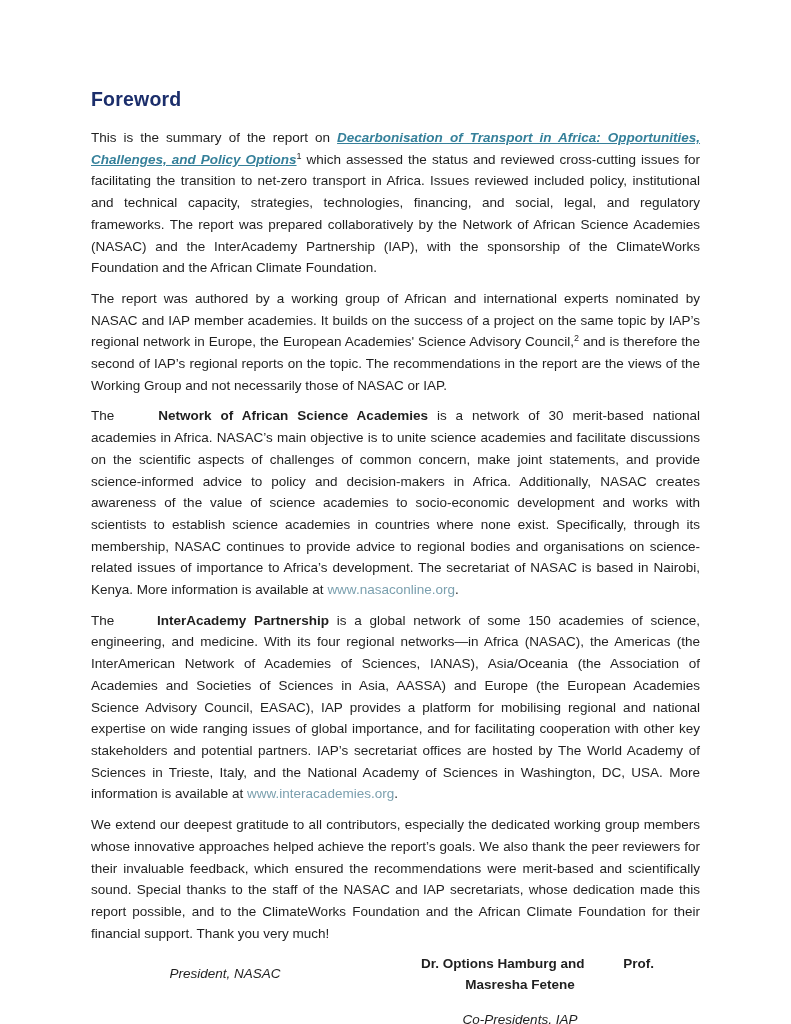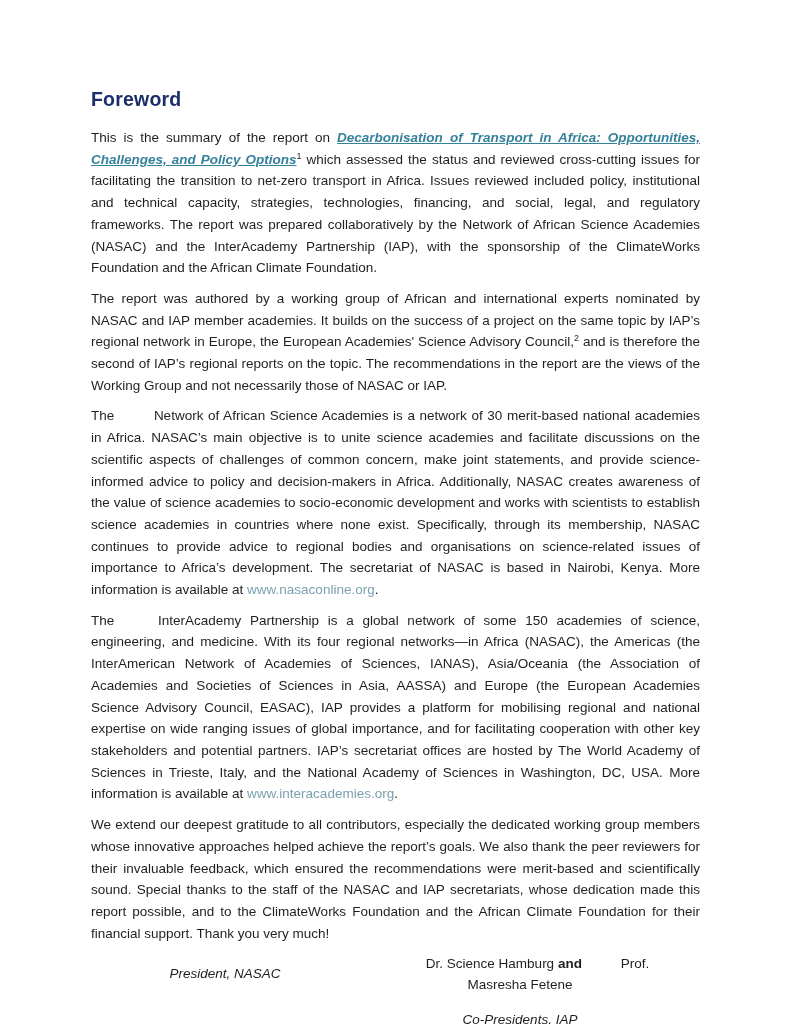--- a/index.html
+++ b/index.html
@@ -30,21 +30,21 @@
     color:var(--heading);
     letter-spacing:0.2px;
   }
   p.body-para{
     margin:0 0 9px 0;
     font-size:13.5px;
     line-height:21.7px;
     text-align:justify;
   }
   .r-plain{}
-  .r-bold{font-weight:normal;margin-left:35px;}
+  .r-bold{font-weight:bold;margin-left:35px;}
   .r-linkBold{
     color:var(--link_bold);
     font-weight:bold;
     font-style:italic;
     text-decoration:underline;
     cursor:pointer;
   }
   .r-link{
     color:var(--link);
     cursor:pointer;
@@ -77,18 +77,18 @@
   <p class="body-para"><span class="r-plain">The report was authored by a working group of African and international experts nominated by NASAC and IAP member academies. It builds on the success of a project on the same topic by IAP’s regional network in Europe, the European Academies' Science Advisory Council,</span><span class="r-sup">2</span><span class="r-plain"> and is therefore the second of IAP’s regional reports on the topic. The recommendations in the report are the views of the Working Group and not necessarily those of NASAC or IAP.</span></p>
   <p class="body-para"><span class="r-plain">The </span><span class="r-bold">Network of African Science Academies</span><span class="r-plain"> is a network of 30 merit-based national academies in Africa. NASAC’s main objective is to unite science academies and facilitate discussions on the scientific aspects of challenges of common concern, make joint statements, and provide science-informed advice to policy and decision-makers in Africa. Additionally, NASAC creates awareness of the value of science academies to socio-economic development and works with scientists to establish science academies in countries where none exist. Specifically, through its membership, NASAC continues to provide advice to regional bodies and organisations on science-related issues of importance to Africa’s development. The secretariat of NASAC is based in Nairobi, Kenya. More information is available at </span><span class="r-link">www.nasaconline.org</span><span class="r-plain">.</span></p>
   <p class="body-para"><span class="r-plain">The </span><span class="r-bold">InterAcademy Partnership</span><span class="r-plain"> is a global network of some 150 academies of science, engineering, and medicine. With its four regional networks—in Africa (NASAC), the Americas (the InterAmerican Network of Academies of Sciences, IANAS), Asia/Oceania (the Association of Academies and Societies of Sciences in Asia, AASSA) and Europe (the European Academies Science Advisory Council, EASAC), IAP provides a platform for mobilising regional and national expertise on wide ranging issues of global importance, and for facilitating cooperation with other key stakeholders and potential partners. IAP’s secretariat offices are hosted by The World Academy of Sciences in Trieste, Italy, and the National Academy of Sciences in Washington, DC, USA. More information is available at </span><span class="r-link">www.interacademies.org</span><span class="r-plain">.</span></p>
   <p class="body-para"><span class="r-plain">We extend our deepest gratitude to all contributors, especially the dedicated working group members whose innovative approaches helped achieve the report’s goals. We also thank the peer reviewers for their invaluable feedback, which ensured the recommendations were merit-based and scientifically sound. Special thanks to the staff of the NASAC and IAP secretariats, whose dedication made this report possible, and to the ClimateWorks Foundation and the African Climate Foundation for their financial support. Thank you very much!</span></p>
 
   <div class="signatures">
     <div class="sig-col-left">
       <div class="sig-title">President, NASAC</div>
     </div>
     <div class="sig-col-right">
-      <div class="sig-name sig-name-wrap"><span class="r-bold">Dr. Science Hamburg</span><span class="r-plain"> and </span><span class="r-bold">Prof. Masresha Fetene</span></div>
+      <div class="sig-name sig-name-wrap"><span class="r-bold">Dr. Options Hamburg</span><span class="r-plain"> and </span><span class="r-bold">Prof. Masresha Fetene</span></div>
       <div class="sig-title sig-title-right">Co-Presidents, IAP</div>
     </div>
   </div>
 
 </div>
 
 </body></html>

